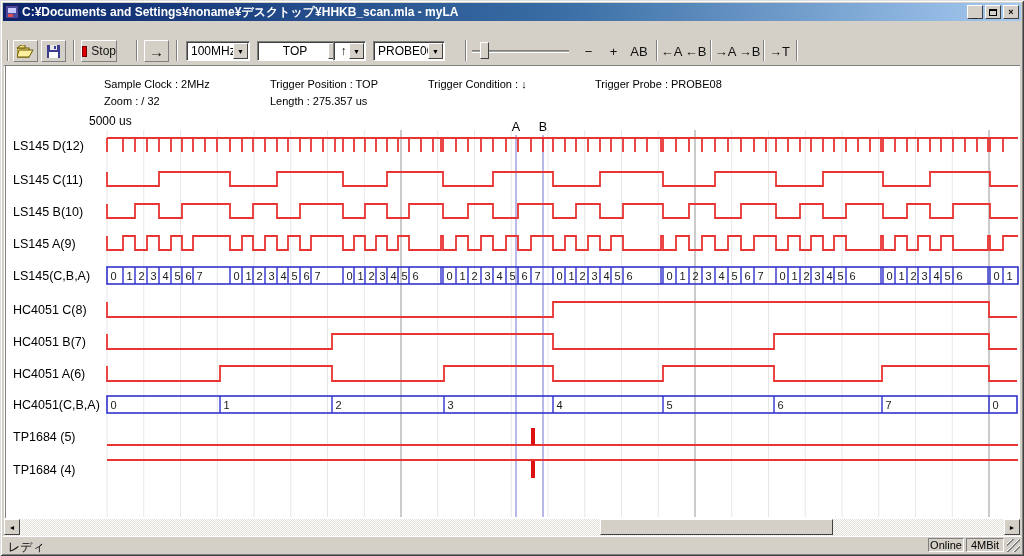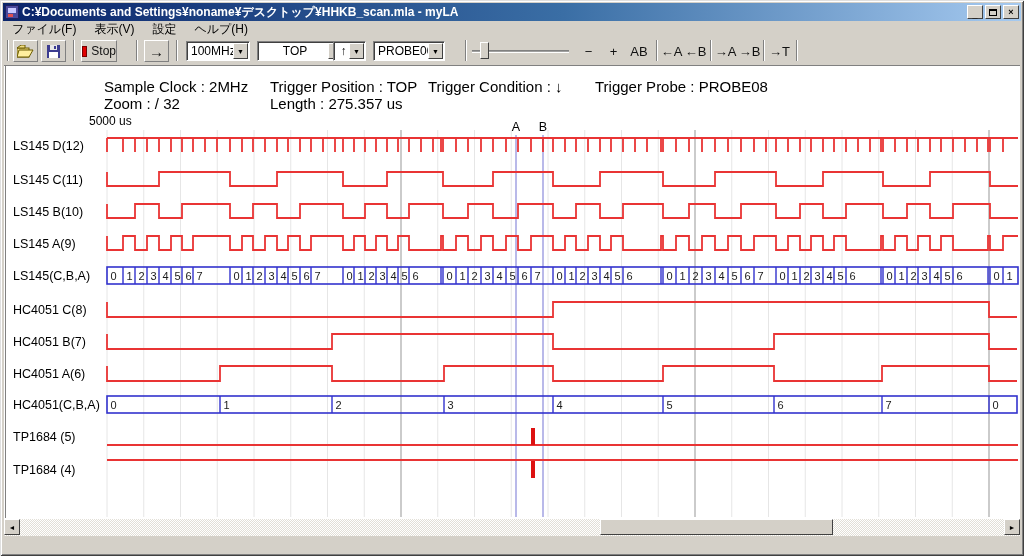--- a/index.html
+++ b/index.html
@@ -28,21 +28,21 @@
   .sep{position:absolute;top:2px;height:21px;width:2px;border-left:1px solid #808080;border-right:1px solid #fff;}
   .combo{position:absolute;height:20px;background:#fff;border:1px solid;border-color:#808080 #fff #fff #808080;
      box-shadow:inset 1px 1px 0 #404040;display:flex;align-items:center;}
   .combo-val{flex:1;font-size:12px;padding-left:4px;color:#000;white-space:nowrap;overflow:hidden;}
   .combo-btn{width:15px;height:16px;margin-right:1px;background:#d4d0c8;border:1px solid;border-color:#fff #404040 #404040 #fff;
      display:flex;align-items:center;justify-content:center;font-size:7px;color:#000;flex:0 0 auto;}
   .slider-track{position:absolute;height:3px;border-top:1px solid #808080;border-bottom:1px solid #fff;background:#a0a0a0;}
   .slider-thumb{position:absolute;width:9px;height:17px;background:#d4d0c8;border:1px solid;border-color:#fff #404040 #404040 #fff;}
   .client{position:absolute;left:4px;top:65px;width:1016px;height:454px;background:#fff;border-top:1px solid #808080;}
   .client-groove{position:absolute;left:5px;top:66px;width:3px;height:452px;border-left:1px solid #808080;border-right:1px solid #fff;}
-  .info-text{position:absolute;font-size:15px;color:#000;white-space:nowrap;}
+  .info-text{position:absolute;font-size:11px;color:#000;white-space:nowrap;}
   .hscroll{position:absolute;left:4px;top:519px;width:1016px;height:17px;background:#f0eee8;
      background-image:repeating-conic-gradient(#ffffff 0 25%, #e2dfd7 0 50%);background-size:2px 2px;}
   .scroll-btn{position:absolute;top:0;width:16px;height:16px;background:#d4d0c8;border:1px solid;border-color:#fff #404040 #404040 #fff;
      display:flex;align-items:center;justify-content:center;font-size:7px;color:#000;}
   .scroll-thumb{position:absolute;top:0;height:16px;background:#d4d0c8;border:1px solid;border-color:#fff #404040 #404040 #fff;}
   .statusbar{position:absolute;left:3px;bottom:3px;right:3px;height:17px;background:#d4d0c8;border-top:1px solid #fff;
      font-size:12px;color:#000;}
   .status-left{position:absolute;left:5px;top:2px;}
   .status-cell{position:absolute;top:1px;height:14px;border:1px solid;border-color:#808080 #fff #fff #808080;
      font-size:11px;display:flex;align-items:center;justify-content:center;}
@@ -64,26 +64,20 @@
         </span>
       <span class="winbtn">
           <span class="maxglyph"></span>
         </span>
       <span class="winbtn">
           <span>×</span>
         </span>
     </span>
   </div>
 
-  <div class="menubar">
-    <span class="menu-item">ファイル(F)</span>
-    <span class="menu-item">表示(V)</span>
-    <span class="menu-item">設定</span>
-    <span class="menu-item">ヘルプ(H)</span>
-  </div>
 
   <div class="toolbar">
     <div class="sep" style="left:4px"></div>
 
     <div class="tb" style="left:10px;top:2px;width:25px;height:22px">
       <svg width="17" height="13">
         <rect x="0" y="3" width="12" height="9" fill="#f0dc82" stroke="#6b5b00"></rect>
         <path d="M0 3 L4 0 L8 0 L8 3 Z" fill="#f0dc82" stroke="#6b5b00"></path>
         <path d="M2 5 L16 5 L12 12 L0 12 Z" fill="#ffef9e" stroke="#6b5b00"></path>
       </svg>
@@ -444,14 +438,20 @@
   <div class="hscroll">
     <div class="scroll-btn" style="left:0">
         <span>◄</span>
       </div>
     <div class="scroll-thumb" style="left:596px;width:233px"></div>
     <div class="scroll-btn" style="left:1000px">
         <span>►</span>
       </div>
   </div>
 
+  <div class="statusbar">
+    <span class="status-left">レディ</span>
+    <span class="status-cell" style="left:925px;width:36px">Online</span>
+    <span class="status-cell" style="left:963px;width:38px">4MBit</span>
+    <span class="grip"></span>
+  </div>
 
 </div>
 
 </body></html>

